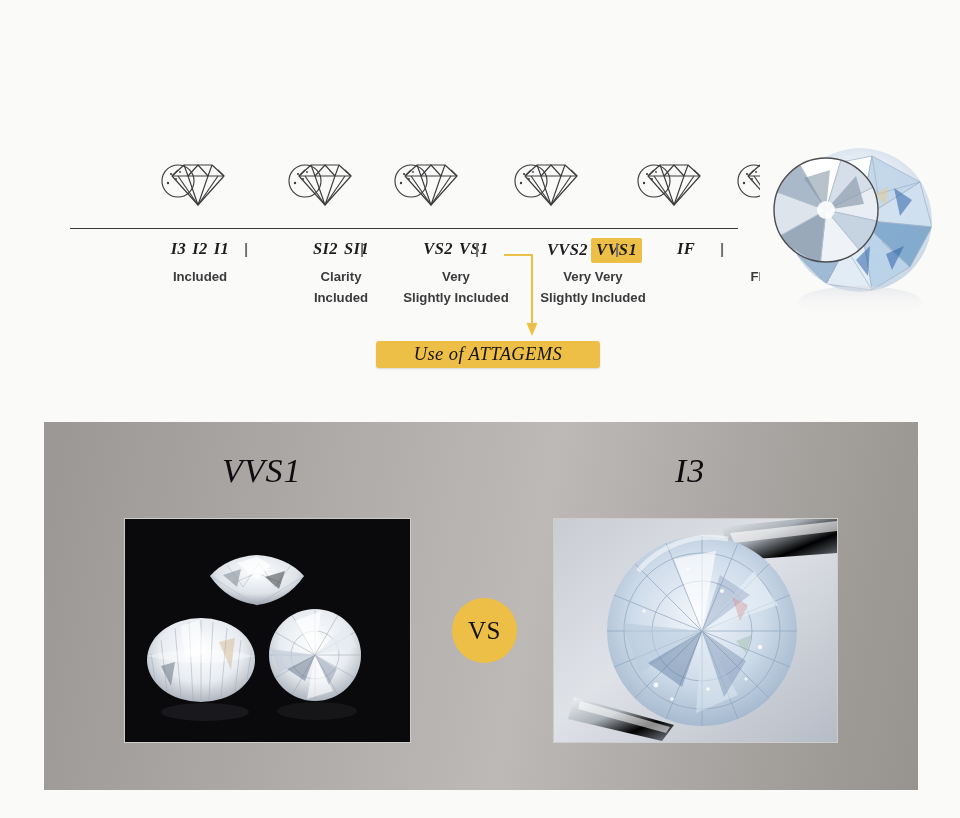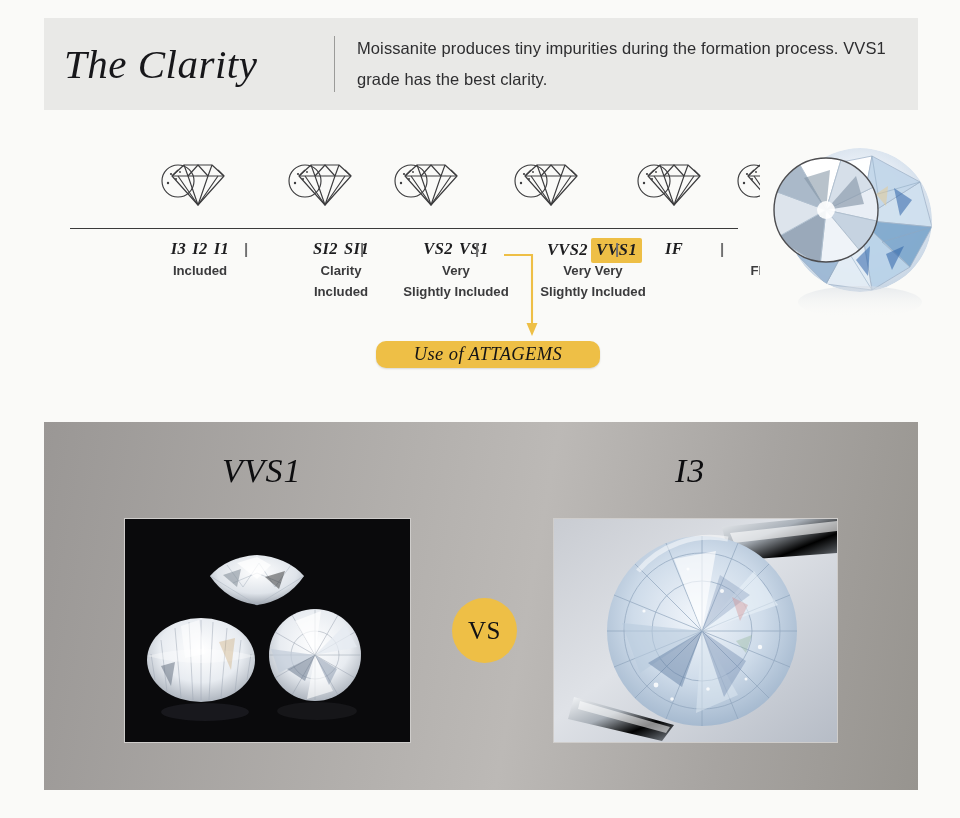--- a/index.html
+++ b/index.html
@@ -62,39 +62,40 @@
     letter-spacing: .4px;
     height: 22px; line-height: 22px;
   }
   .grade-codes span.code { display:inline-block; padding: 0 3px; }
   .grade-codes span.code.hl {
     background: #eebf46;
     padding: 1px 5px 2px 5px;
     border-radius: 2px;
   }
   .grade-desc {
+    margin-top: 6px;
     font-size: 13.2px;
     color: #3b3b3d;
     line-height: 21px;
     white-space: nowrap;
   }
   .sep {
     position: absolute; top: 0;
     font-size: 15px; color: #6f6f70; line-height: 22px;
   }
 
   
   .arrow-svg { position: absolute; left: 500px; top: 248px; }
 
   
   .badge {
     position: absolute; left: 376px; top: 341px;
     width: 224px; height: 27px;
     background: #eebf46;
-    border-radius: 10px;
+    border-radius: 3px;
     display: flex; align-items: center; justify-content: center;
     font-family: "Liberation Serif", serif;
     font-style: italic;
     font-size: 18.5px;
     color: #141416;
     letter-spacing: .4px;
     box-shadow: 0 1px 2px rgba(0,0,0,.14);
   }
 
   
@@ -132,25 +133,20 @@
     font-size: 25px;
     color: #121214;
     letter-spacing: .5px;
   }
 </style>
 </head>
 <body>
 
 <div class="page">
 
-  <div class="header-band">
-    <div class="header-title">The Clarity</div>
-    <div class="header-divider"></div>
-    <div class="header-desc">Moissanite produces tiny impurities during the formation process. VVS1 grade has the best clarity.</div>
-  </div>
 
   <div class="scale">
 
     <div class="icon-row" id="icon-row">
         <div class="dia-icon" style="left: 84px;">
           <svg viewBox="0 0 80 60" xmlns="http://www.w3.org/2000/svg">
   <g fill="none" stroke="#3c3c3e" stroke-width="1.15" stroke-linejoin="round">
     <circle cx="24" cy="21" r="16"></circle>
     <path d="M18,16 L30,5 L58,5 L70,16 L44,45 Z"></path>
     <path d="M18,16 L70,16"></path>
@@ -287,21 +283,21 @@
             <div>Slightly Included</div>
           </div>
         </div>
         <div class="grade-group" style="left: 453px; width: 140px;">
           <div class="grade-codes"><span class="code">VVS2</span><span class="code hl">VVS1</span></div>
           <div class="grade-desc">
             <div>Very Very</div>
             <div>Slightly Included</div>
           </div>
         </div>
-        <div class="grade-group" style="left: 564px; width: 80px;">
+        <div class="grade-group" style="left: 576px; width: 80px;">
           <div class="grade-codes"><span class="code">IF</span></div>
         </div>
         <div class="grade-group" style="left: 668px; width: 80px;">
           <div class="grade-codes"><span class="code">FL</span></div>
           <div class="grade-desc">
             <div>Flawless</div>
           </div>
         </div>
         <div class="sep" style="left: 174px;">|</div>
         <div class="sep" style="left: 290px;">|</div>

